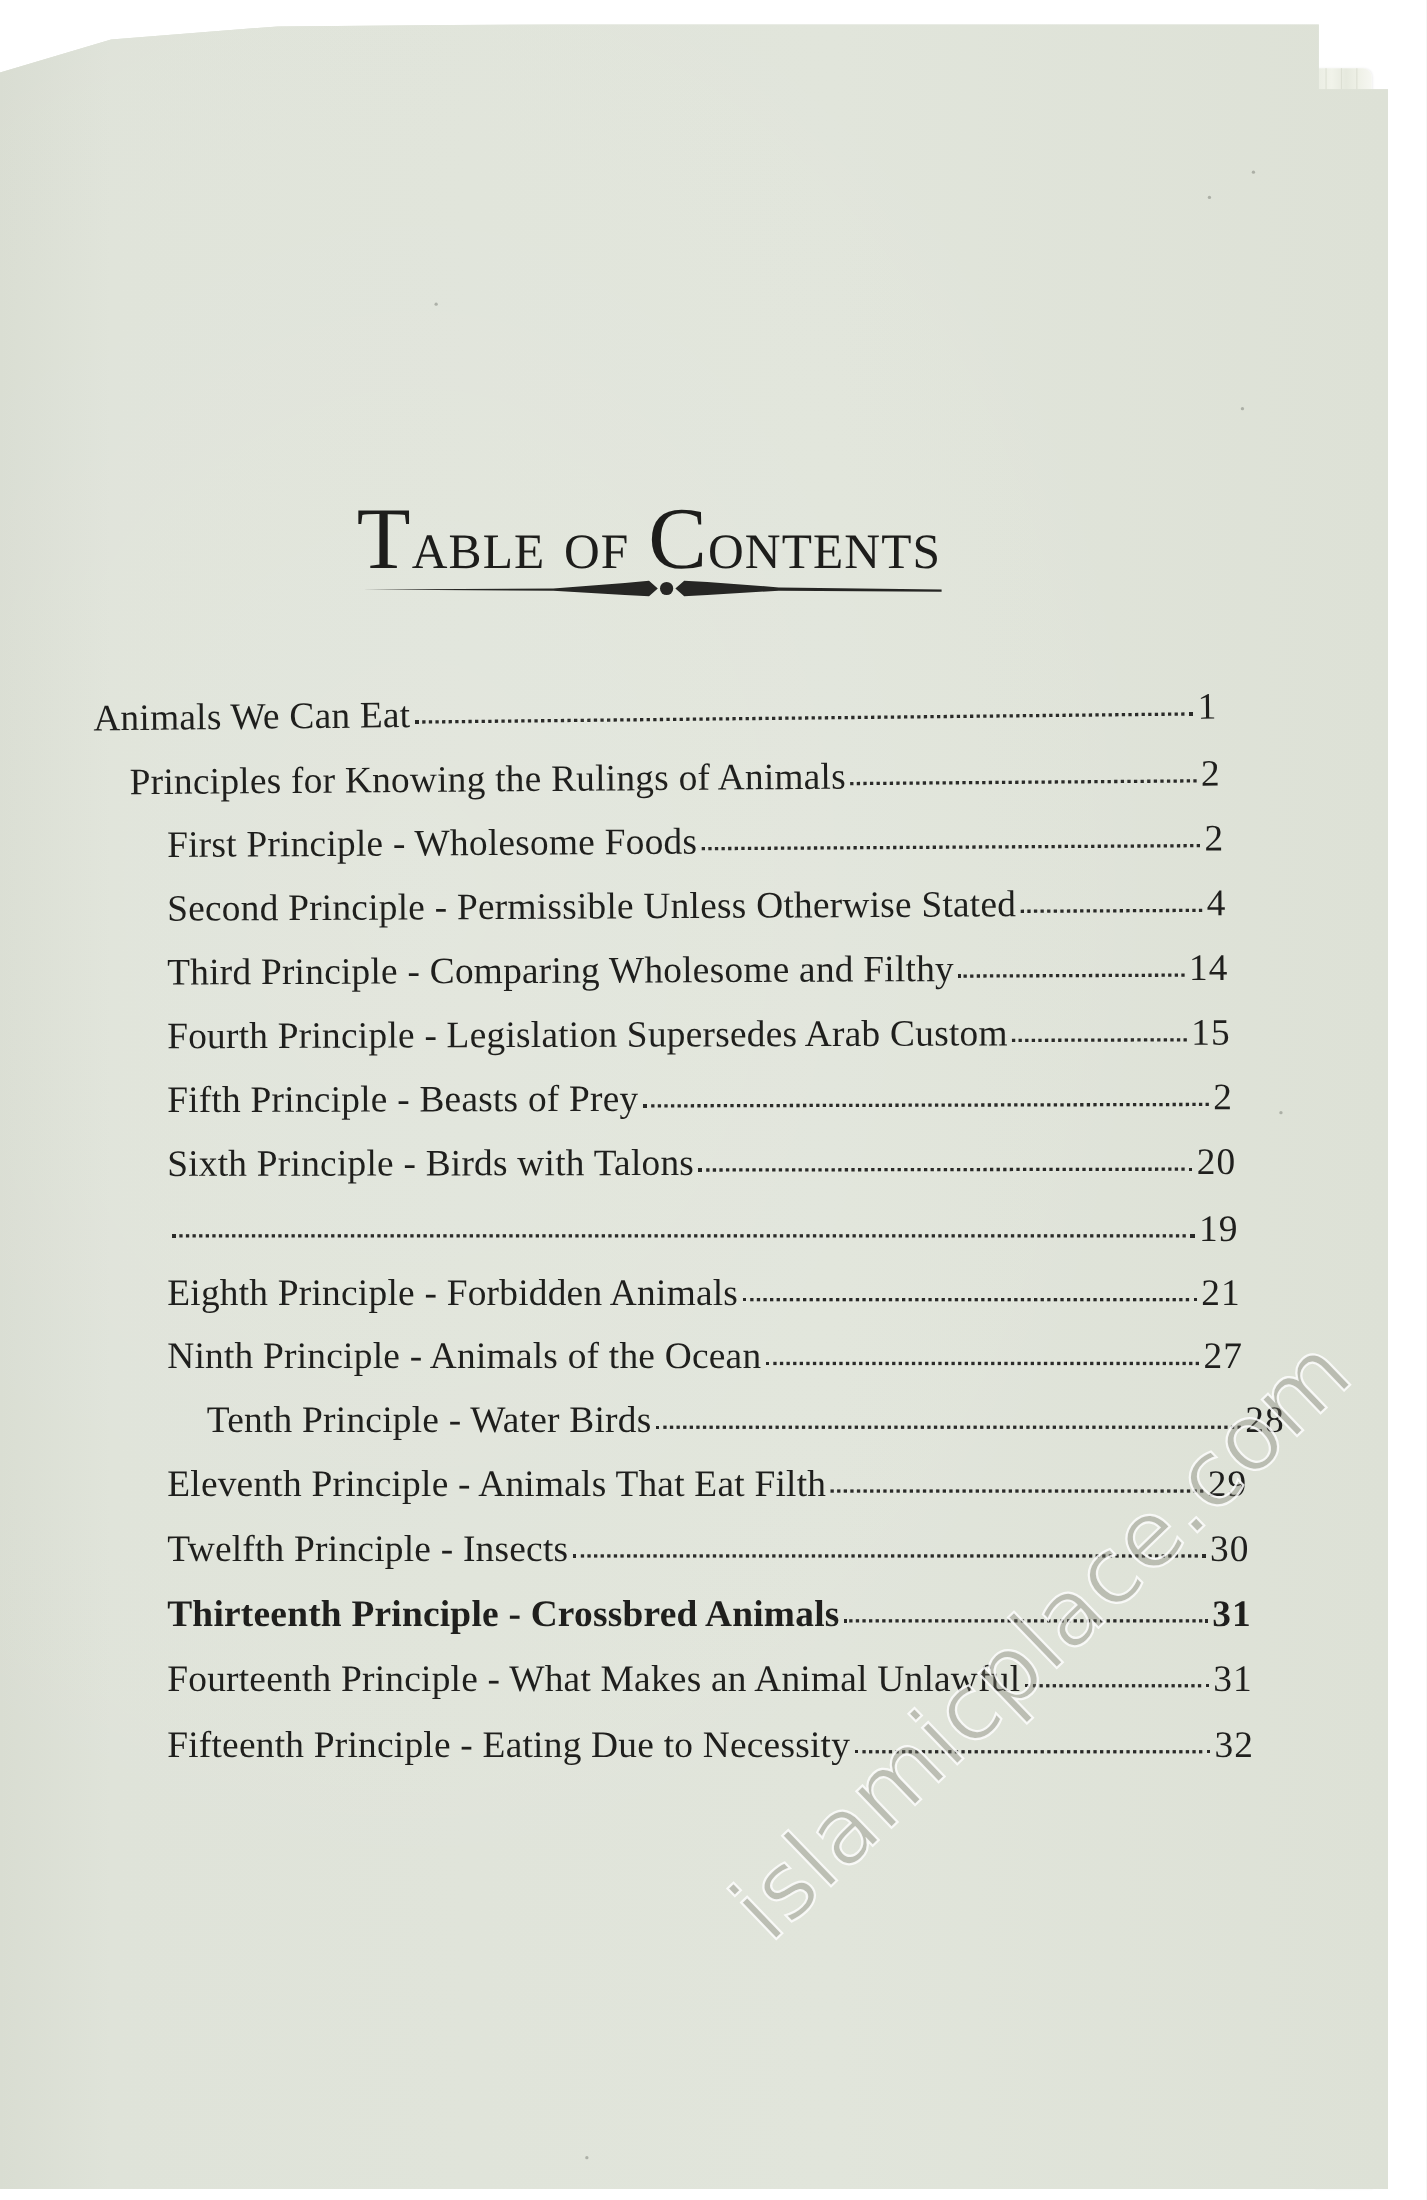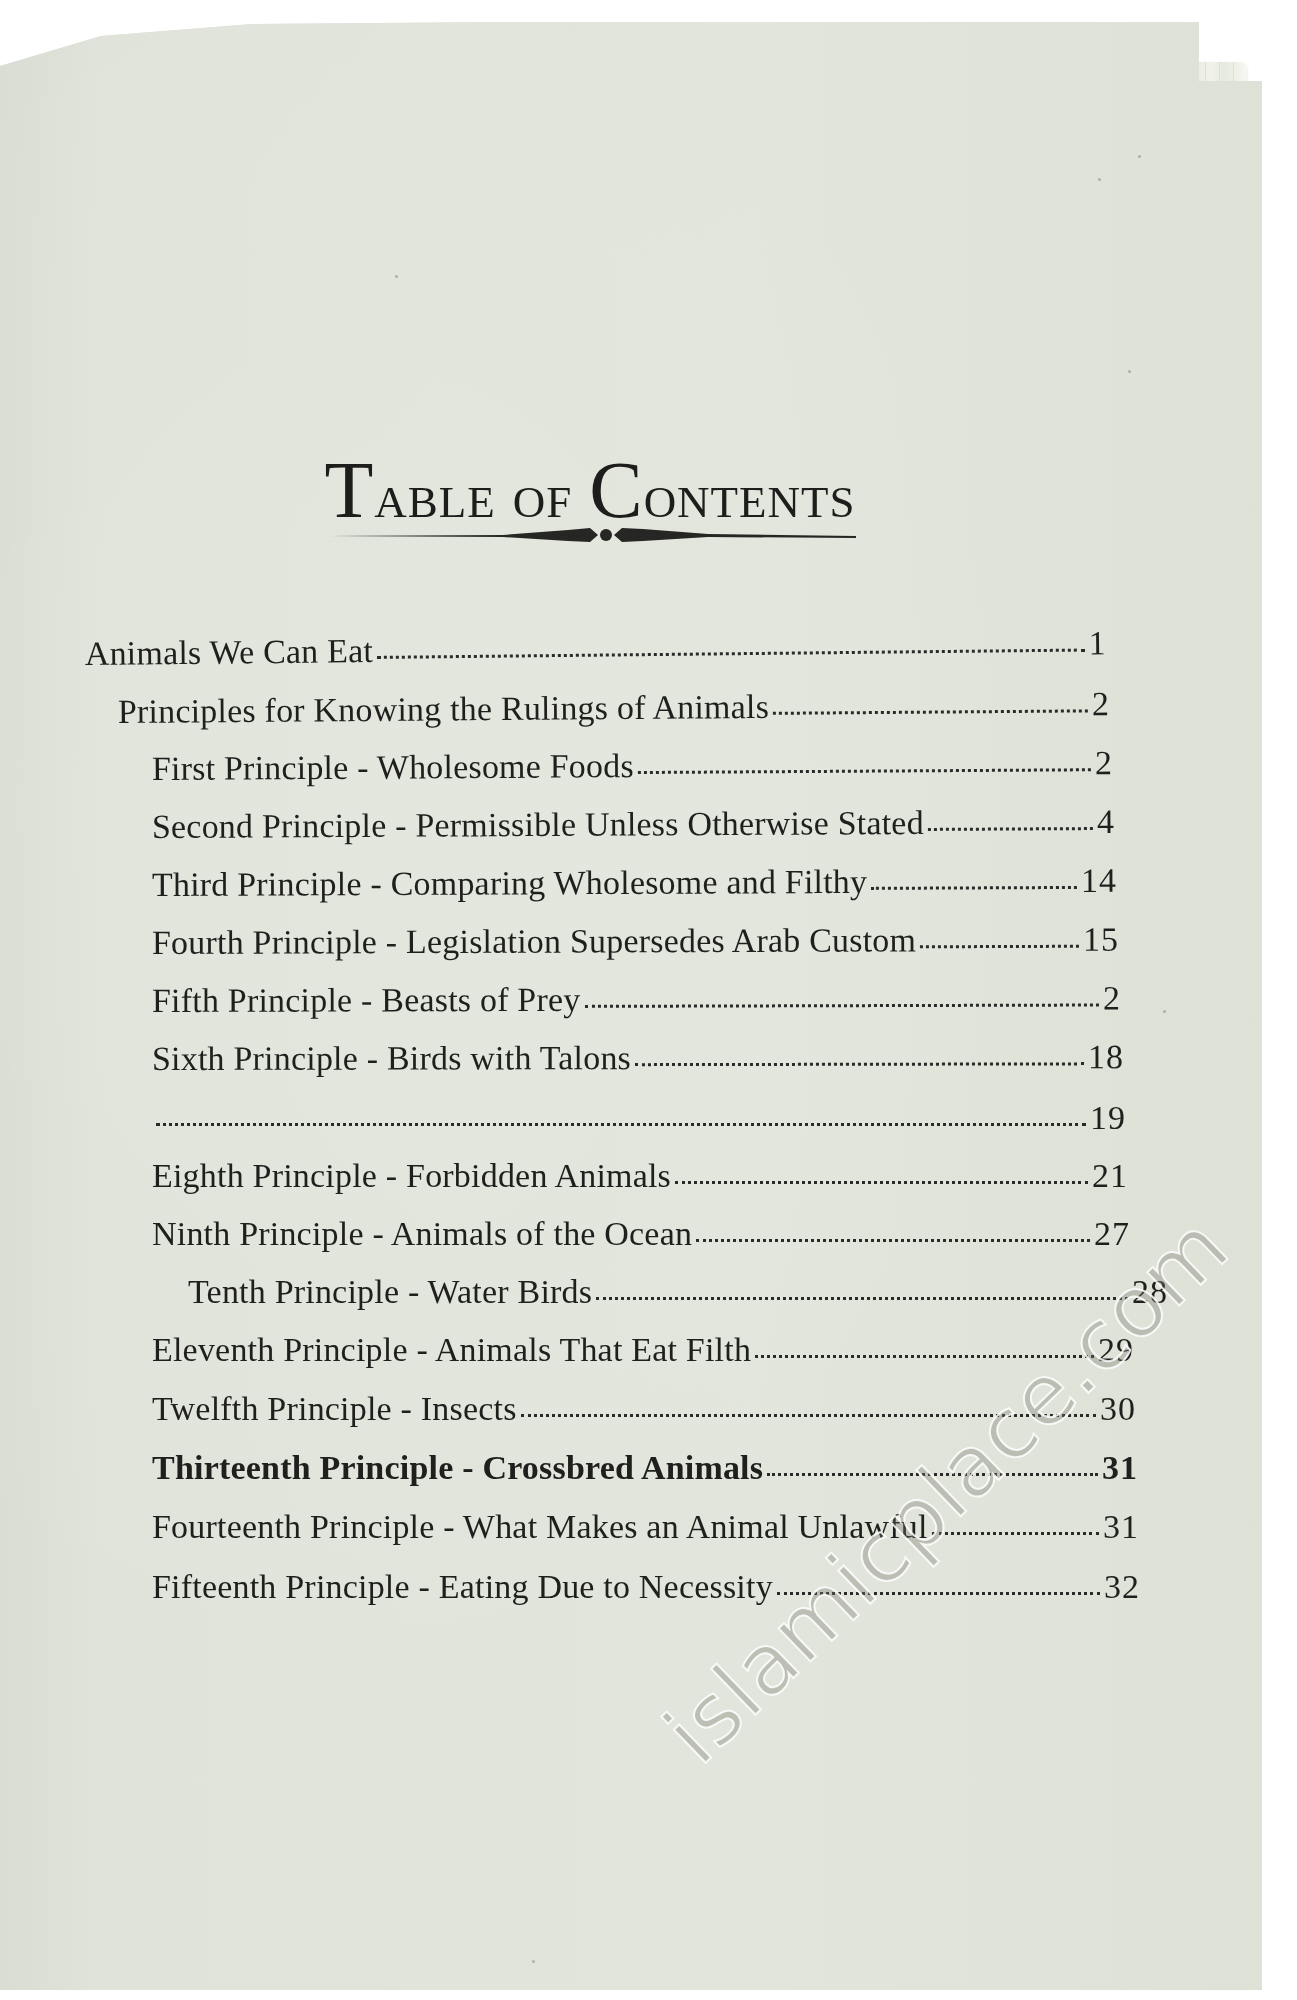--- a/index.html
+++ b/index.html
@@ -114,21 +114,21 @@
     <span class="pg">15</span>
   </div>
   <div class="row" style="left:152px;top:982px;width:969px;transform:rotate(-0.15deg);">
     <span class="label">Fifth Principle - Beasts of Prey</span>
     <span class="dots"></span>
     <span class="pg">2</span>
   </div>
   <div class="row" style="left:152px;top:1040px;width:972px;transform:rotate(-0.1deg);">
     <span class="label">Sixth Principle - Birds with Talons</span>
     <span class="dots"></span>
-    <span class="pg">18</span>
+    <span class="pg">20</span>
   </div>
   <div class="row" style="left:152px;top:1099px;width:974px;">
     <span class="dots"></span>
     <span class="pg">19</span>
   </div>
   <div class="row" style="left:152px;top:1157px;width:976px;">
     <span class="label">Eighth Principle - Forbidden Animals</span>
     <span class="dots"></span>
     <span class="pg">21</span>
   </div>

